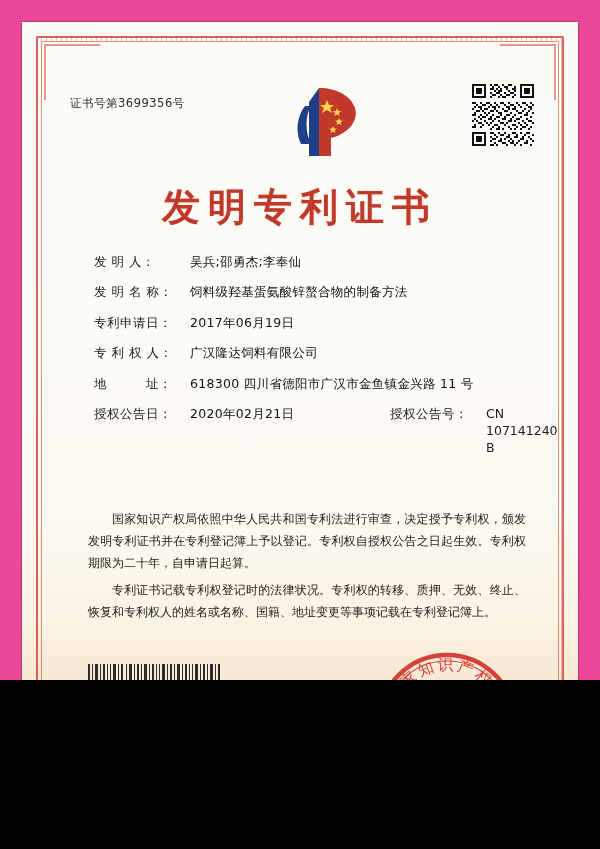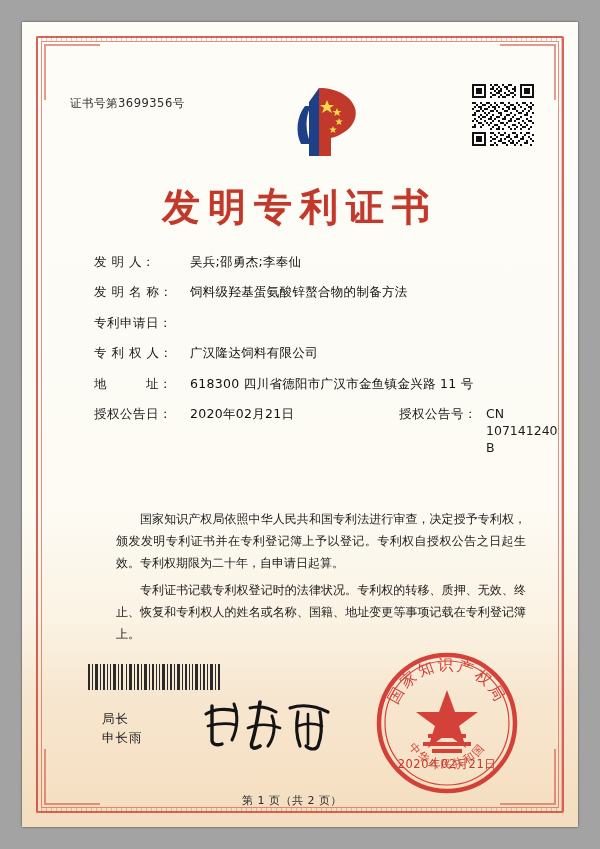--- a/index.html
+++ b/index.html
@@ -9,22 +9,22 @@
   }
   body {
     width: 600px;
     height: 849px;
     font-family: "DejaVu Sans", "Liberation Sans", sans-serif;
   }
 
   #page {
     position: relative;
     width: 600px;
-    height: 849px;
-    background: #a3a3a3;
+    height: 680px;
+    background: #ec4899;
     overflow: hidden;
   }
 
   
   .paper {
     position: absolute;
     left: 22px;
     top: 22px;
     width: 556px;
     height: 805px;
@@ -174,37 +174,35 @@
     letter-spacing: 0.3px;
   }
   .field-row.dual .field-value {
     flex: 0 0 auto;
     width: 200px;
   }
   .field-row.dual .field-label2 {
     flex: 0 0 auto;
     width: 96px;
     letter-spacing: 0.5px;
-    text-align: center;
   }
   .field-row.dual .field-value2 {
     flex: 1 1 auto;
   }
 
   
   .paragraphs {
     position: absolute;
     left: 66px;
     right: 52px;
     top: 486px;
     font-size: 12px;
     color: #1c1c1c;
     line-height: 1.85;
     text-align: justify;
-    margin-left: 28px;
   }
   .paragraphs p {
     margin: 0 0 4px 0;
     text-indent: 24px;
   }
 
   
   .barcode {
     position: absolute;
     left: 66px;
@@ -509,20 +507,21 @@
       <div class="field-row">
         <div class="field-label">发 明 人：</div>
         <div class="field-value">吴兵;邵勇杰;李奉仙</div>
       </div>
       <div class="field-row">
         <div class="field-label">发 明 名 称：</div>
         <div class="field-value">饲料级羟基蛋氨酸锌螯合物的制备方法</div>
       </div>
       <div class="field-row">
         <div class="field-label">专利申请日：</div>
+        <div class="field-value">2017年06月19日</div>
       </div>
       <div class="field-row">
         <div class="field-label">专 利 权 人：</div>
         <div class="field-value">广汉隆达饲料有限公司</div>
       </div>
       <div class="field-row">
         <div class="field-label">地　　　址：</div>
         <div class="field-value">618300 四川省德阳市广汉市金鱼镇金兴路 11 号</div>
       </div>
       <div class="field-row dual">

